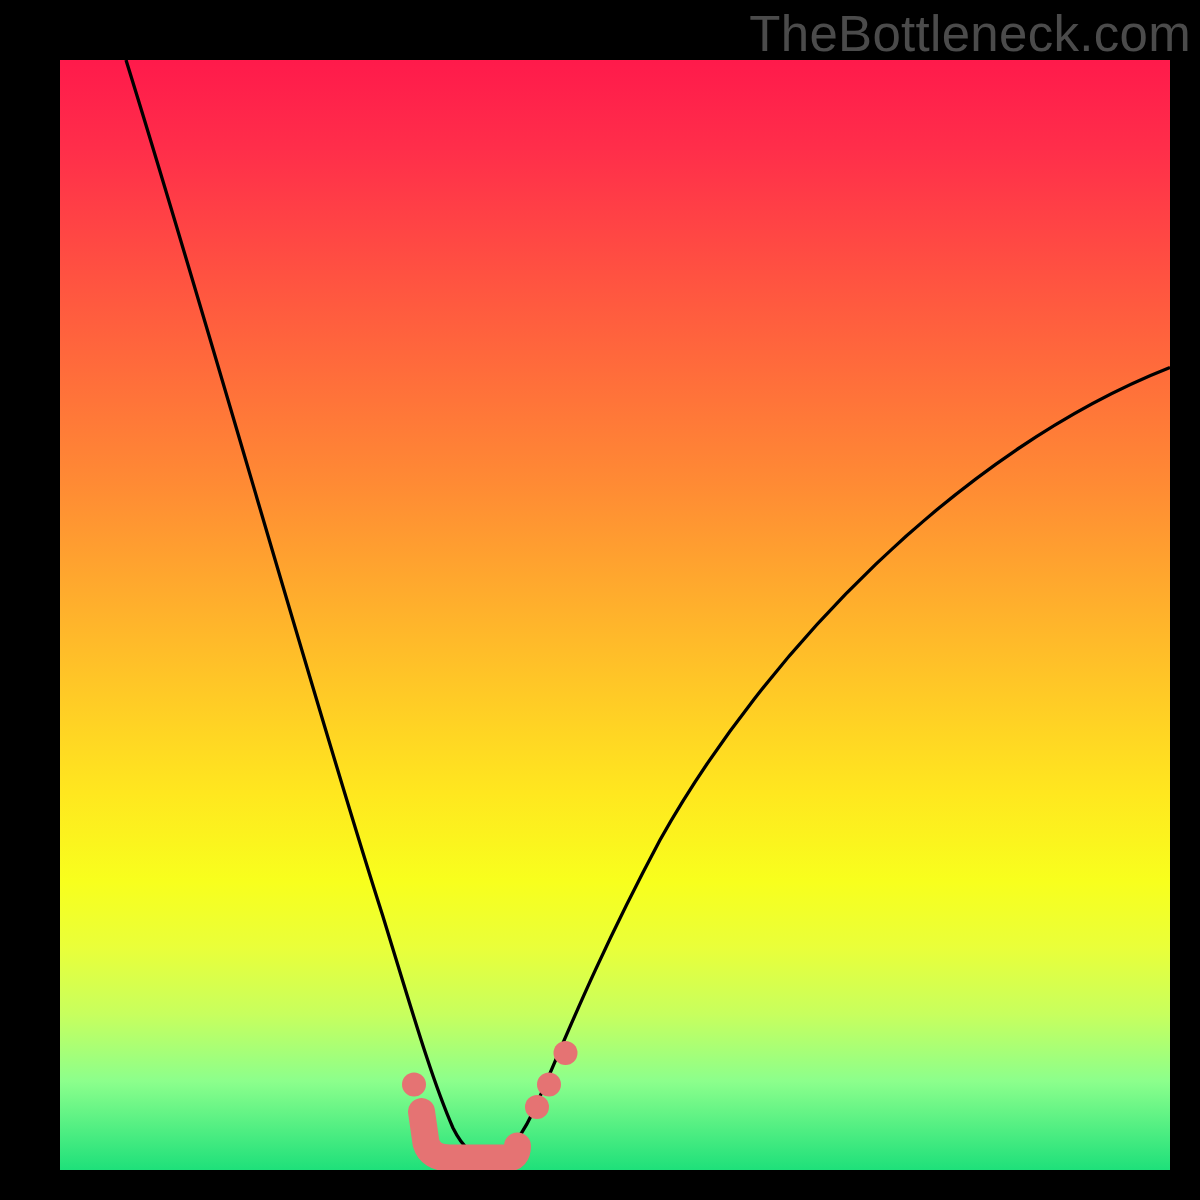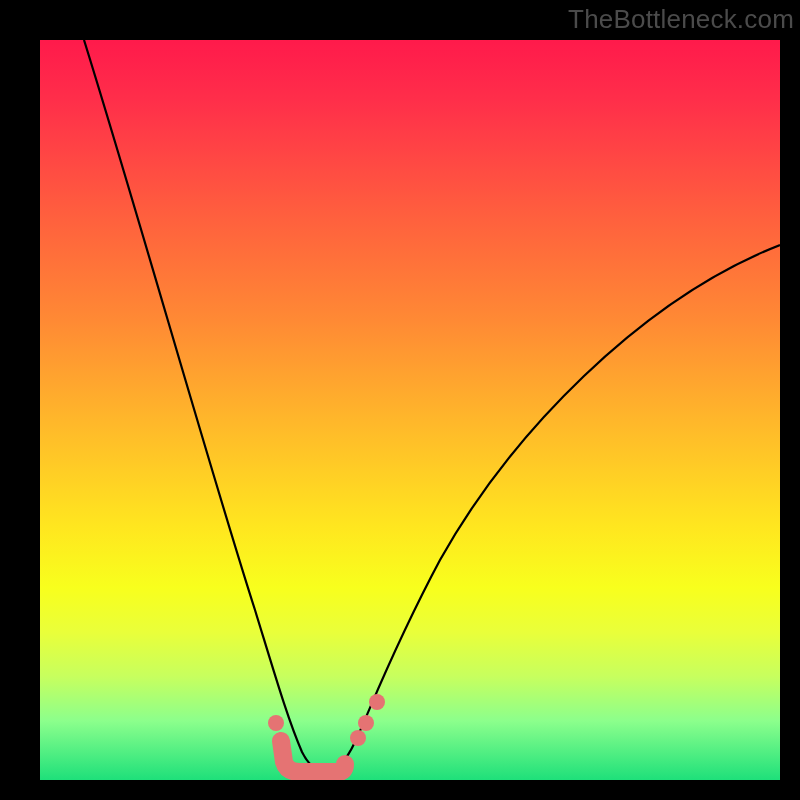--- a/index.html
+++ b/index.html
@@ -43,21 +43,21 @@
     left: 0;
     top: 0;
     width: 740px;
     height: 740px;
   }
   .attribution {
     position: absolute;
     right: 6px;
     top: 4px;
     color: #4b4b4b;
-    font-size: 26px;
+    font-size: 34px;
     font-weight: 500;
     letter-spacing: 0.2px;
   }
 </style>
 </head>
 <body>
 
 <div class="frame">
   <div class="attribution">TheBottleneck.com</div>
   <div class="plot">

